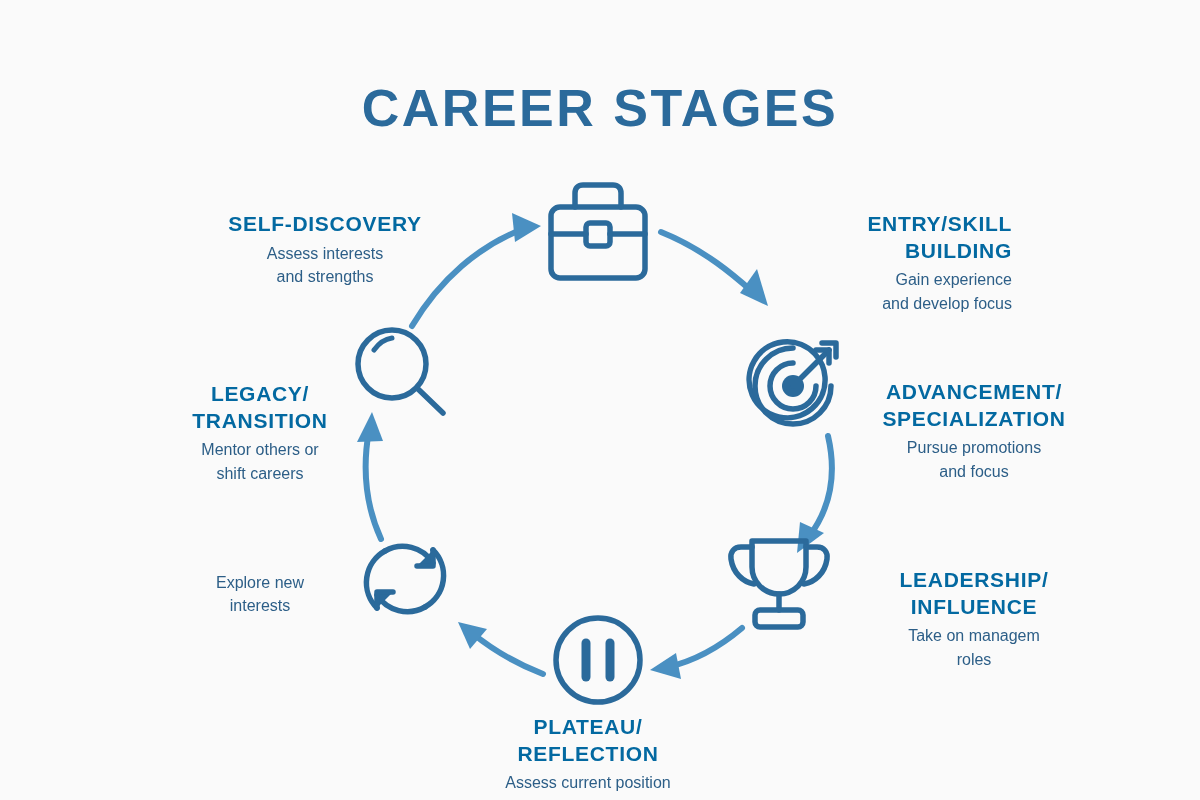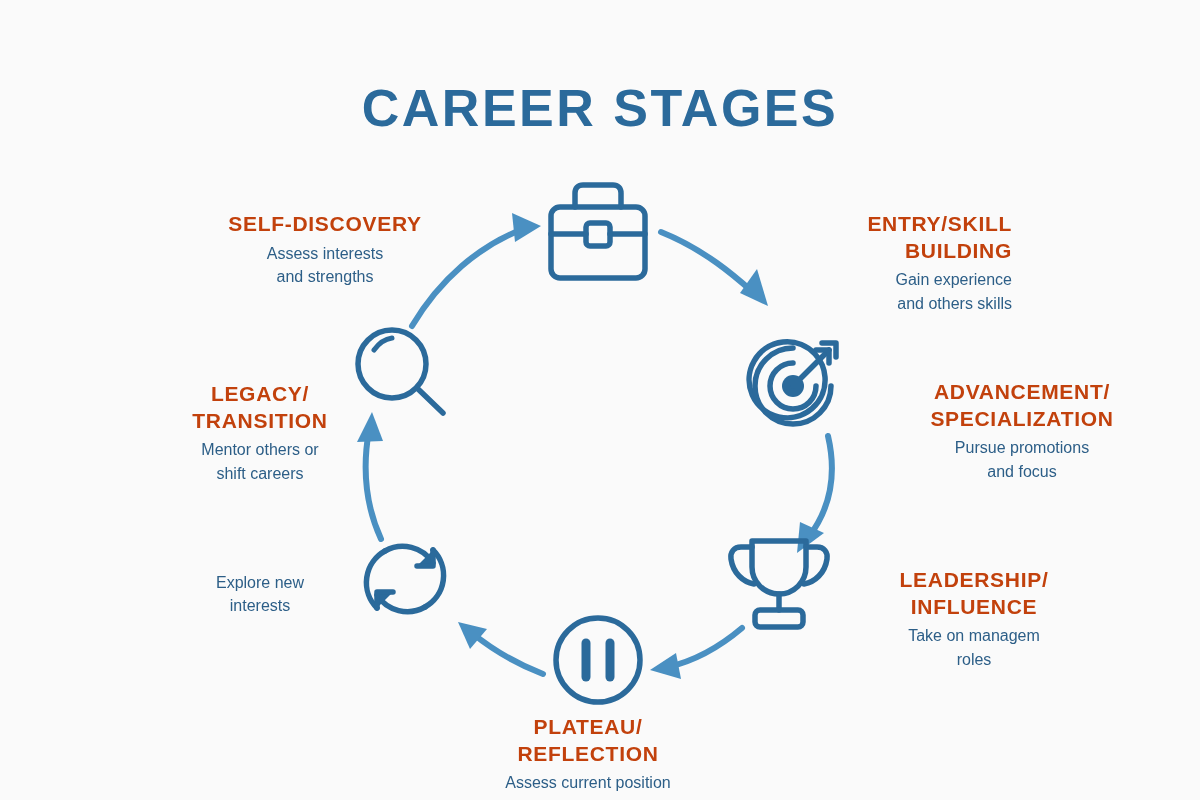--- a/index.html
+++ b/index.html
@@ -46,37 +46,37 @@
   
   .stage-label {
     position: absolute;
     color: #2B6A9B;
   }
   .stage-heading {
     font-size: 21px;
     font-weight: 700;
     letter-spacing: 0.7px;
     line-height: 1.27;
-    color: #c2410c;
+    color: #0369a1;
     white-space: pre-line;
   }
   .stage-desc {
     font-size: 16px;
     font-weight: 400;
     line-height: 1.46;
     color: #2C5E87;
     margin-top: 4px;
     white-space: pre-line;
   }
   .ta-center { text-align: center; }
 
   
   #stage-self-discovery { left: 170px; top: 175px;  width: 310px; }
   #stage-entry-skill    { left: 752px; top: 175px;  width: 260px; text-align: right; }
-  #stage-advancement    { left: 891px; top: 343px;  width: 262px; }
+  #stage-advancement    { left: 843px; top: 343px;  width: 262px; }
   #stage-leadership     { left: 854px; top: 531px;  width: 240px; }
   #stage-plateau        { left: 428px; top: 678px;  width: 320px; }
   #stage-reinvention    { left: 140px; top: 531px;  width: 240px; }
   #stage-legacy         { left: 135px; top: 345px;  width: 250px; }
 </style>
 </head>
 <body>
 
 <div id="canvas">
 
@@ -170,21 +170,21 @@
   <div class="stage-label ta-center" id="stage-self-discovery">
     <div class="stage-heading">SELF-DISCOVERY</div>
     <div class="stage-desc">Assess interests
 and strengths</div>
   </div>
 
   <div class="stage-label ta-center" id="stage-entry-skill">
     <div class="stage-heading">ENTRY/SKILL
 BUILDING</div>
     <div class="stage-desc">Gain experience
-and others skills</div>
+and develop focus</div>
   </div>
 
   <div class="stage-label ta-center" id="stage-advancement">
     <div class="stage-heading">ADVANCEMENT/
 SPECIALIZATION</div>
     <div class="stage-desc">Pursue promotions
 and focus</div>
   </div>
 
   <div class="stage-label ta-center" id="stage-leadership">

